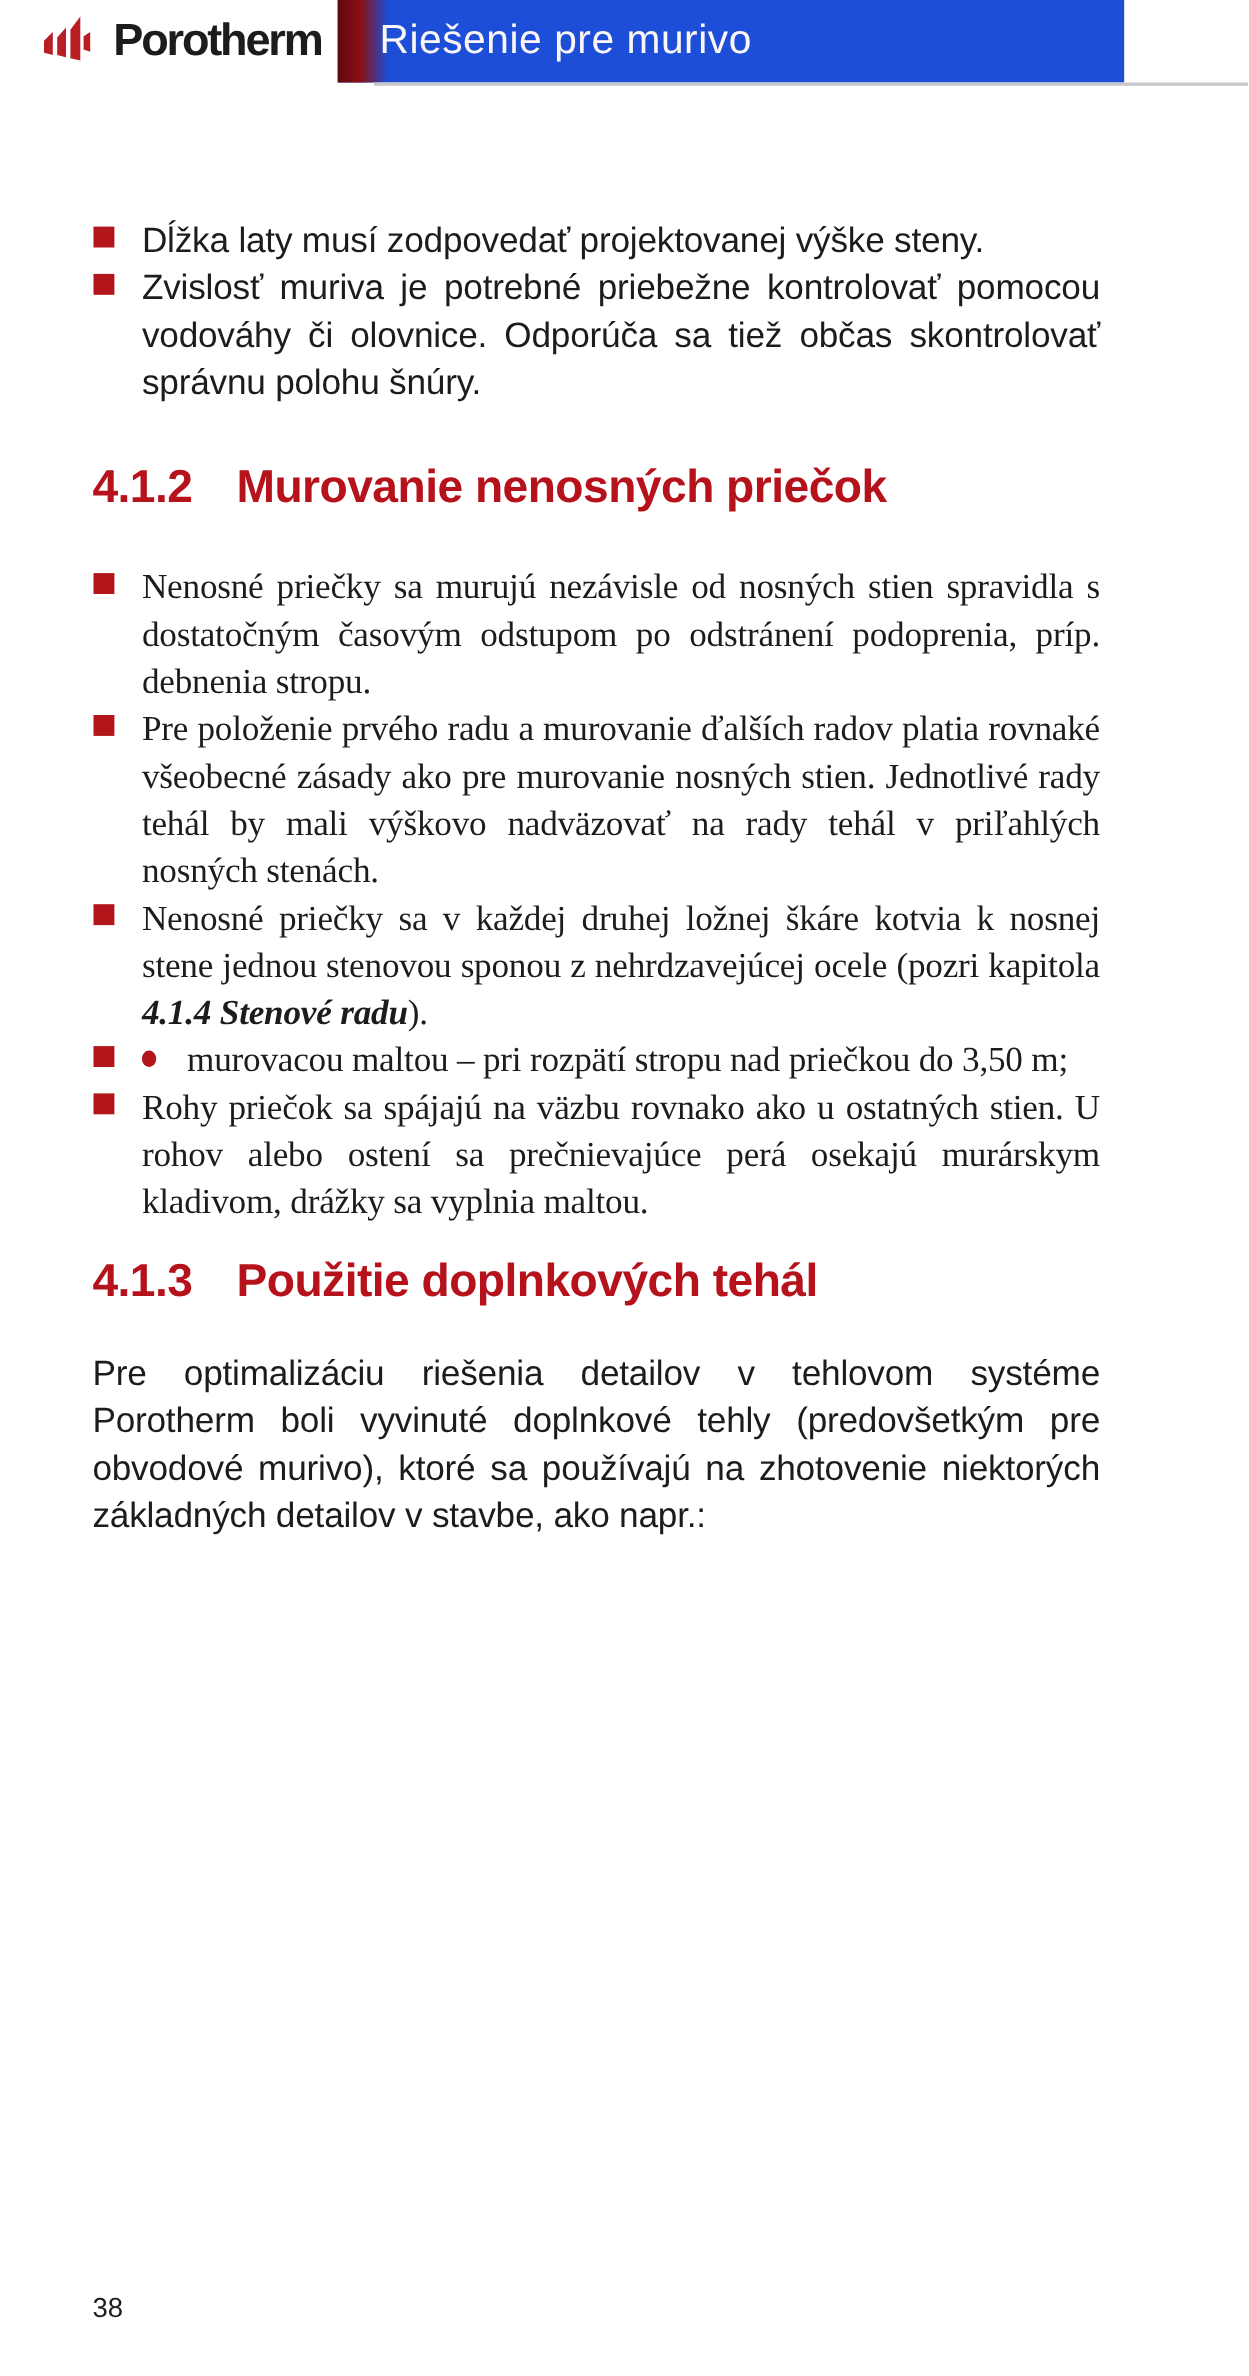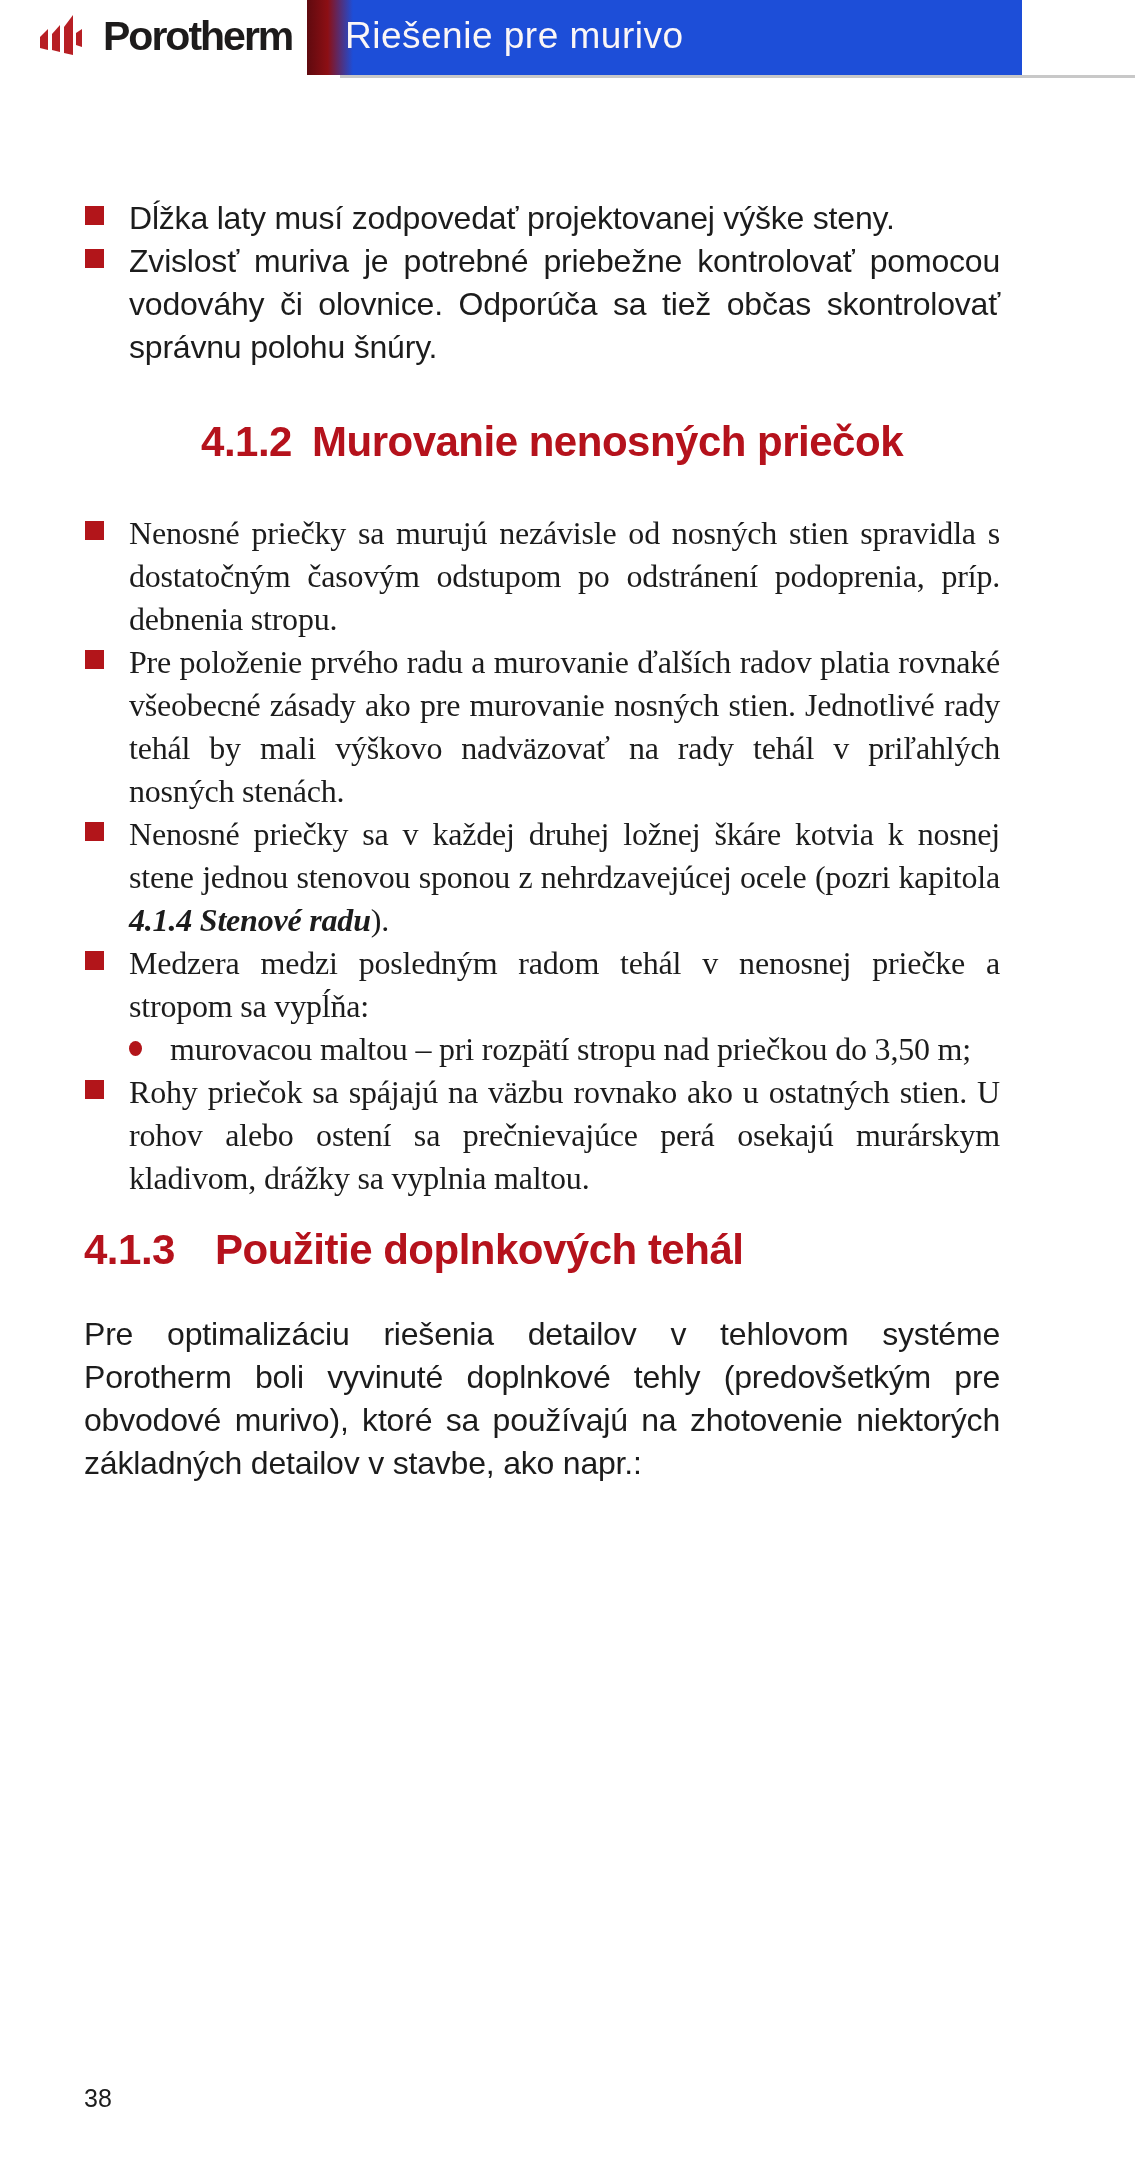--- a/index.html
+++ b/index.html
@@ -46,21 +46,21 @@
     flex:1 1 auto;font-size:32px;line-height:43px;letter-spacing:-0.2px;
     text-align:justify;
   }
   .bold-just{font-weight:bold;text-align:justify;text-align-last:justify;}
   .intro{margin-top:122px;}
   h2.sec{
     margin:0;font-size:42px;line-height:46px;font-weight:bold;color:#b5121c;
     letter-spacing:-0.5px;
   }
   .h-num{display:inline-block;width:131px;}
-  #h412{margin-top:50px;text-align:center;}
+  #h412{margin-top:50px;}
   #h413{margin-top:27px;}
   #list412{margin-top:47px;font-family:Liberation Serif, serif;}
   .sublist{list-style:none;margin:0;padding:0;}
   .sublist li{display:flex;align-items:flex-start;}
   .dot{
     flex:0 0 auto;width:13px;height:15px;border-radius:50%;background:#b2151a;
     margin:13px 28px 0 0;
   }
   .sub-body{flex:1 1 auto;text-align:justify;}
   .para{
@@ -122,21 +122,20 @@
         <span class="sq"></span>
         <div class="li-body">Pre položenie prvého radu a murovanie ďalších radov pla­tia rovnaké všeobecné zásady ako pre murovanie nosných stien. Jednotlivé rady tehál by mali výškovo nadväzovať na rady tehál v priľahlých nosných stenách.</div>
       </li>
       <li>
         <span class="sq"></span>
         <div class="li-body"><span>Nenosné priečky sa v každej druhej ložnej škáre kotvia k nosnej stene jednou stenovou sponou z nehrdzavejúcej ocele (pozri kapitola </span><span class="ref">4.1.4 Stenové radu</span><span>).</span></div>
       </li>
       <li>
         <span class="sq"></span>
         <div class="li-body">
-          <div>Medzera medzi posledným radom tehál v nenosnej priečke a stropom sa vypĺňa:</div>
           <ul class="sublist">
             <li>
               <span class="dot"></span>
               <div class="sub-body">murovacou maltou – pri rozpätí stropu nad priečkou do 3,50 m;</div>
             </li>
           </ul>
         </div>
       </li>
       <li>
         <span class="sq"></span>

